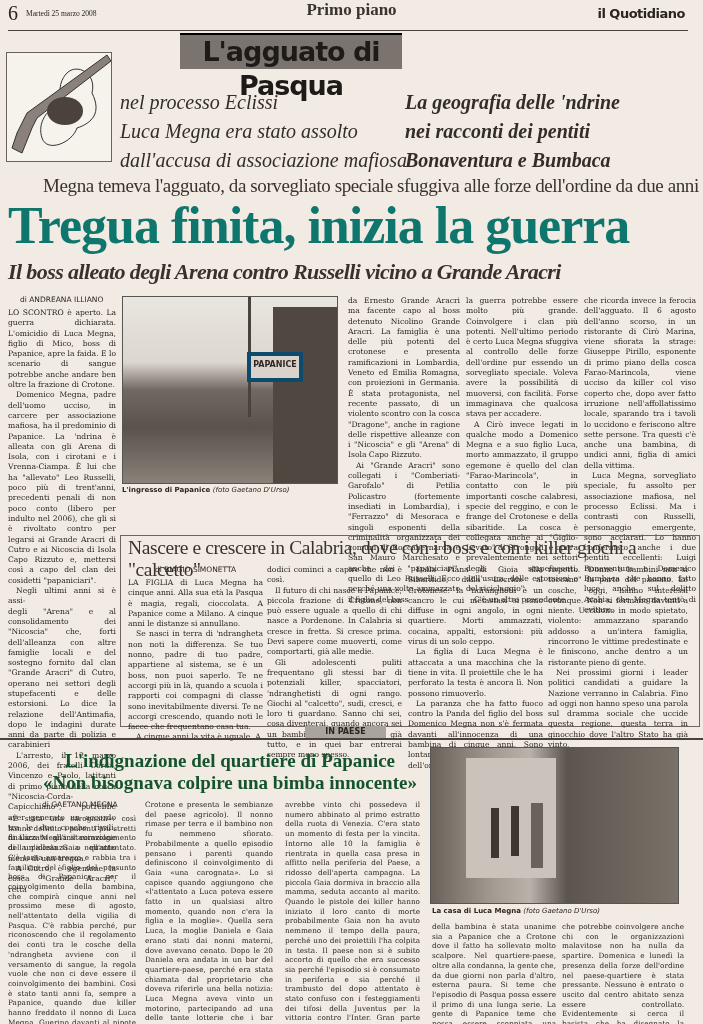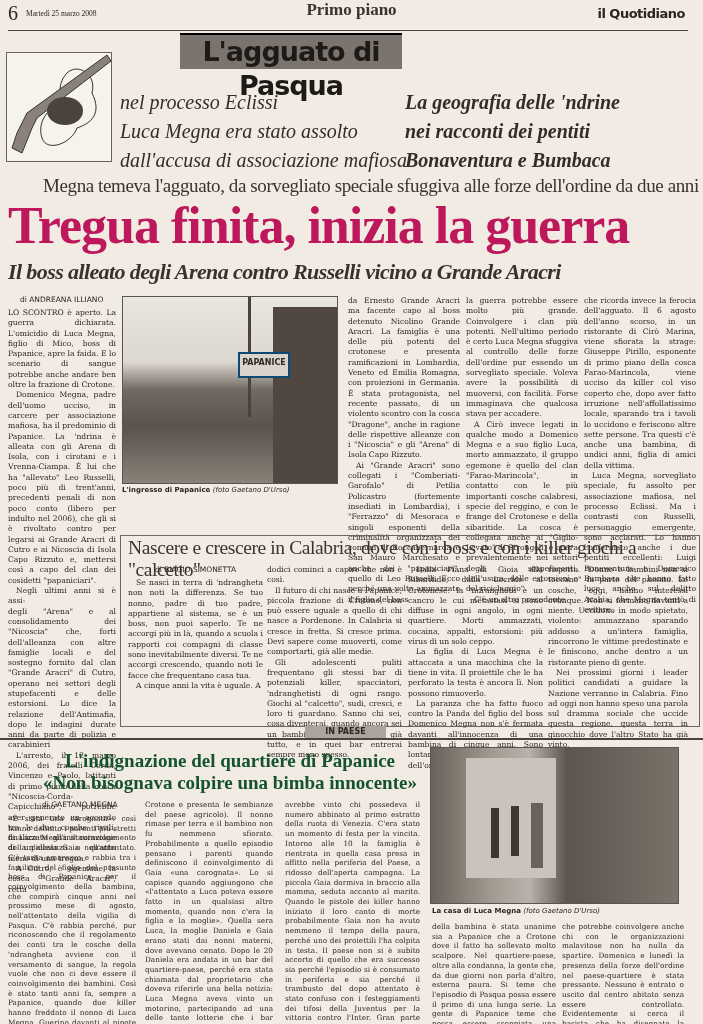--- a/index.html
+++ b/index.html
@@ -8,30 +8,30 @@
   .topbar { left:8px; top:0; width:680px; height:30px; border-bottom:1.5px solid #4a423c; }
   .pagenum { left:8px; top:2px; font-size:20px; font-family:"Liberation Serif", serif; }
   .date { left:26px; top:9px; font-size:7.5px; font-family:"Liberation Serif", serif; }
   .section { left:0; width:703px; top:0; text-align:center; font-size:17px; font-weight:bold; font-family:"Liberation Serif", serif; color:#3a332e; }
   .brand { right:18px; top:6px; font-size:13px; font-weight:bold; font-family:"DejaVu Sans", sans-serif; letter-spacing:-0.5px; }
   .illus { left:6px; top:52px; width:104px; height:108px; border:1px solid #6b625b; background:#f6f2ec; overflow:hidden; }
   .kicker-box { left:180px; top:33px; width:222px; height:34px; background:#7b746e; color:#1e1a17; font-size:27px; font-weight:bold; font-family:"DejaVu Sans", sans-serif; text-align:center; line-height:34px; letter-spacing:-1px; border-top:2px solid #000000; }
   .sub-left { left:120px; top:88px; font-size:20px; font-style:italic; font-family:"Liberation Serif", serif; line-height:29px; color:#332c28; }
   .sub-right { left:405px; top:88px; font-size:20px; font-style:italic; font-family:"Liberation Serif", serif; line-height:29px; color:#332c28;font-weight:bold; }
   .overline { left:8px; top:175px; font-size:19px; font-family:"Liberation Serif", serif; color:#3a332e; letter-spacing:-0.4px;margin-left:35px; }
-  .headline { left:8px; top:196px; font-size:52px; font-weight:bold; font-family:"Liberation Serif", serif; color:#be185d; letter-spacing:-1px; line-height:60px; }
+  .headline { left:8px; top:196px; font-size:52px; font-weight:bold; font-family:"Liberation Serif", serif; color:#0f766e; letter-spacing:-1px; line-height:60px; }
   .deck { left:8px; top:259px; font-size:22px; font-weight:bold; font-style:italic; font-family:"Liberation Serif", serif; color:#3a312b; letter-spacing:-0.6px; }
   .byline { font-size:7.5px; font-family:"DejaVu Sans", sans-serif; }
   .col { font-size:7.6px; line-height:10.3px; text-align:justify; color:#2c2622; font-family:"DejaVu Serif", serif; }
   .col p { margin:0; text-indent:8px; }
   .col p.first { text-indent:0; }
   .caption { font-size:7px; font-family:"DejaVu Sans", sans-serif; font-weight:bold; }
   .caption i { font-weight:normal; }
   .photo1 { left:122px; top:296px; width:214px; height:186px; border:1px solid #555; background:linear-gradient(#e9e6e0 0%, #dcd7cf 35%, #716961 50%, #5a524b 70%, #8a8279 100%); overflow:hidden; }
-  .sign { left:238px; top:352px; width:48px; height:22px; background:#d9d3cb; border:2px solid #0c4a6e; font-size:8px; font-weight:bold; font-family:"DejaVu Sans", sans-serif; text-align:center; line-height:18px; color:#2d2825; }
+  .sign { left:247px; top:352px; width:48px; height:22px; background:#d9d3cb; border:4px solid #0c4a6e; font-size:8px; font-weight:bold; font-family:"DejaVu Sans", sans-serif; text-align:center; line-height:18px; color:#2d2825; }
   .box2 { left:120px; top:535px; width:578px; height:190px; border:1px solid #6d655e; }
   .box2-title { left:128px; top:537px; font-size:19.5px; font-family:"Liberation Serif", serif; color:#3a332e; letter-spacing:-0.4px; }
   .inpaese { left:305px; top:726px; width:81px; height:12px; background:#aba49d; font-size:8px; font-weight:bold; font-family:"DejaVu Sans", sans-serif; text-align:center; line-height:12px; }
   .rule3 { left:0; top:738px; width:703px; height:2px; background:#4a423c; }
   .box3-title { left:40px; top:750px; width:380px; text-align:center; font-size:19px; font-weight:bold; font-family:"Liberation Serif", serif; color:#14532d; line-height:22px; }
   .photo2 { left:430px; top:747px; width:247px; height:155px; border:1px solid #555; background:linear-gradient(90deg, #6a625a 0%, #a39b92 25%, #b9b2aa 40%, #5c554e 55%, #7a7269 100%); overflow:hidden; }
 </style>
 </head>
 <body>
 
@@ -93,20 +93,21 @@
 </div>
 <div class="abs col" style="left:584px;top:296px;width:112px;">
   <p class="first">che ricorda invece la ferocia dell'agguato. Il 6 agosto dell'anno scorso, in un ristorante di Cirò Marina, viene sfiorata la strage: Giuseppe Pirillo, esponente di primo piano della cosca Farao-Marincola, viene ucciso da killer col viso coperto che, dopo aver fatto irruzione nell'affollatissimo locale, sparando tra i tavoli lo uccidono e feriscono altre sette persone. Tra questi c'è anche una bambina, di undici anni, figlia di amici della vittima.</p>
   <p>Luca Megna, sorvegliato speciale, fu assolto per associazione mafiosa, nel processo Eclissi. Ma i contrasti con Russelli, personaggio emergente, sono acclarati. Lo hanno confermato anche i due pentiti eccellenti: Luigi Bonaventura e Domenico Bumbaca che hanno fatto luce anche sul delitto Arabia, che Megna tentò di evitare.</p>
 </div>
 
 <div class="abs box2"></div>
 <div class="abs box2-title">Nascere e crescere in Calabria, dove con i boss e con i killer giochi a "calcetto"</div>
 <div class="abs byline" style="left:155px;top:565px;">di BIAGIO SIMONETTA</div>
 <div class="abs col" style="left:128px;top:578px;width:135px;">
+  <p class="first">LA FIGLIA di Luca Megna ha cinque anni. Alla sua età la Pasqua è magia, regali, cioccolata. A Papanice come a Milano. A cinque anni le distanze si annullano.</p>
   <p>Se nasci in terra di 'ndrangheta non noti la differenza. Se tuo nonno, padre di tuo padre, appartiene al sistema, se è un boss, non puoi saperlo. Te ne accorgi più in là, quando a scuola i rapporti coi compagni di classe sono inevitabilmente diversi. Te ne accorgi crescendo, quando noti le facce che frequentano casa tua.</p>
   <p>A cinque anni la vita è uguale. A</p>
 </div>
 <div class="abs col" style="left:267px;top:565px;width:135px;">
   <p class="first">dodici cominci a capire che non è così.</p>
   <p>Il futuro di chi nasce a Papanice, piccola frazione di Crotone, non può essere uguale a quello di chi nasce a Pordenone. In Calabria si cresce in fretta. Si cresce prima. Devi sapere come muoverti, come comportarti, già alle medie.</p>
   <p>Gli adolescenti puliti frequentano gli stessi bar di potenziali killer, spacciatori, 'ndranghetisti di ogni rango. Giochi al "calcetto", sudi, cresci, e loro ti guardano. Sanno chi sei, cosa diventerai, quando ancora sei un bambino. A vent'anni sai già tutto, e in quei bar entrerai sempre meno spesso.</p>
 </div>
 <div class="abs col" style="left:408px;top:565px;width:135px;">
   <p>Dalla Piana di Gioia alla Sibaritide, dalla Locride al Crotonese: la 'ndrangheta è un cancro le cui metastasi si sono diffuse in ogni angolo, in ogni quartiere. Morti ammazzati, cocaina, appalti, estorsioni: più virus di un solo ceppo.</p>

